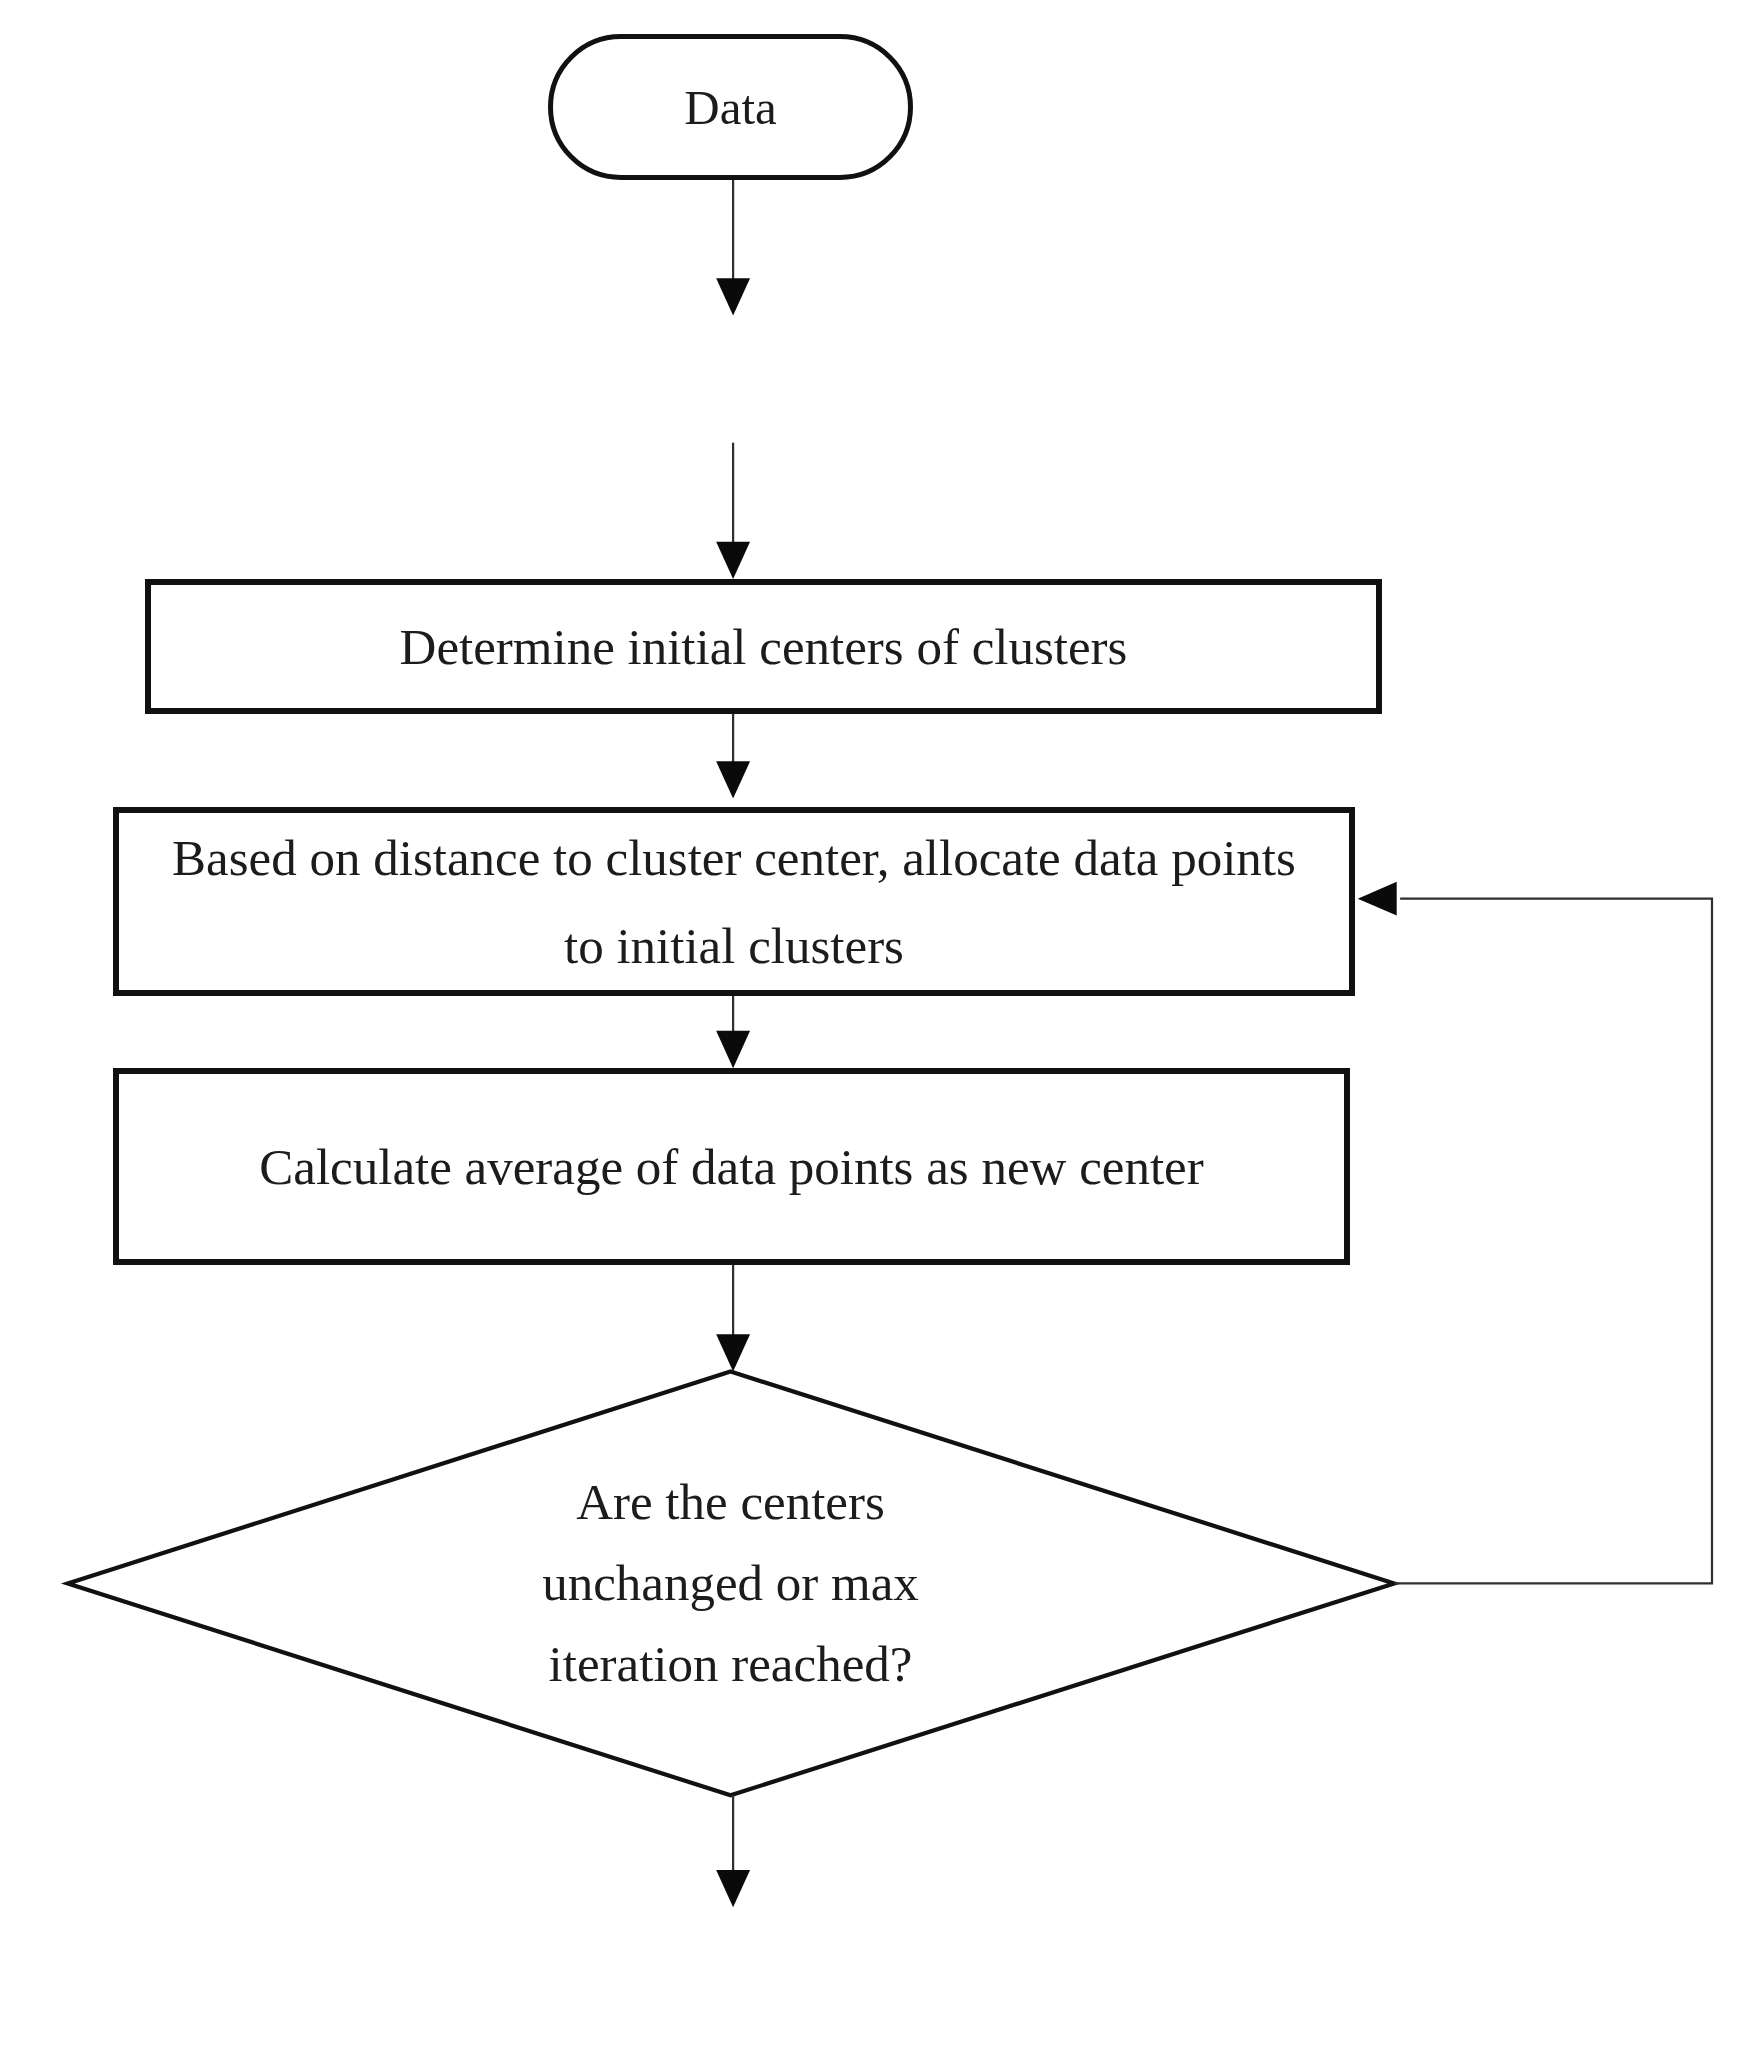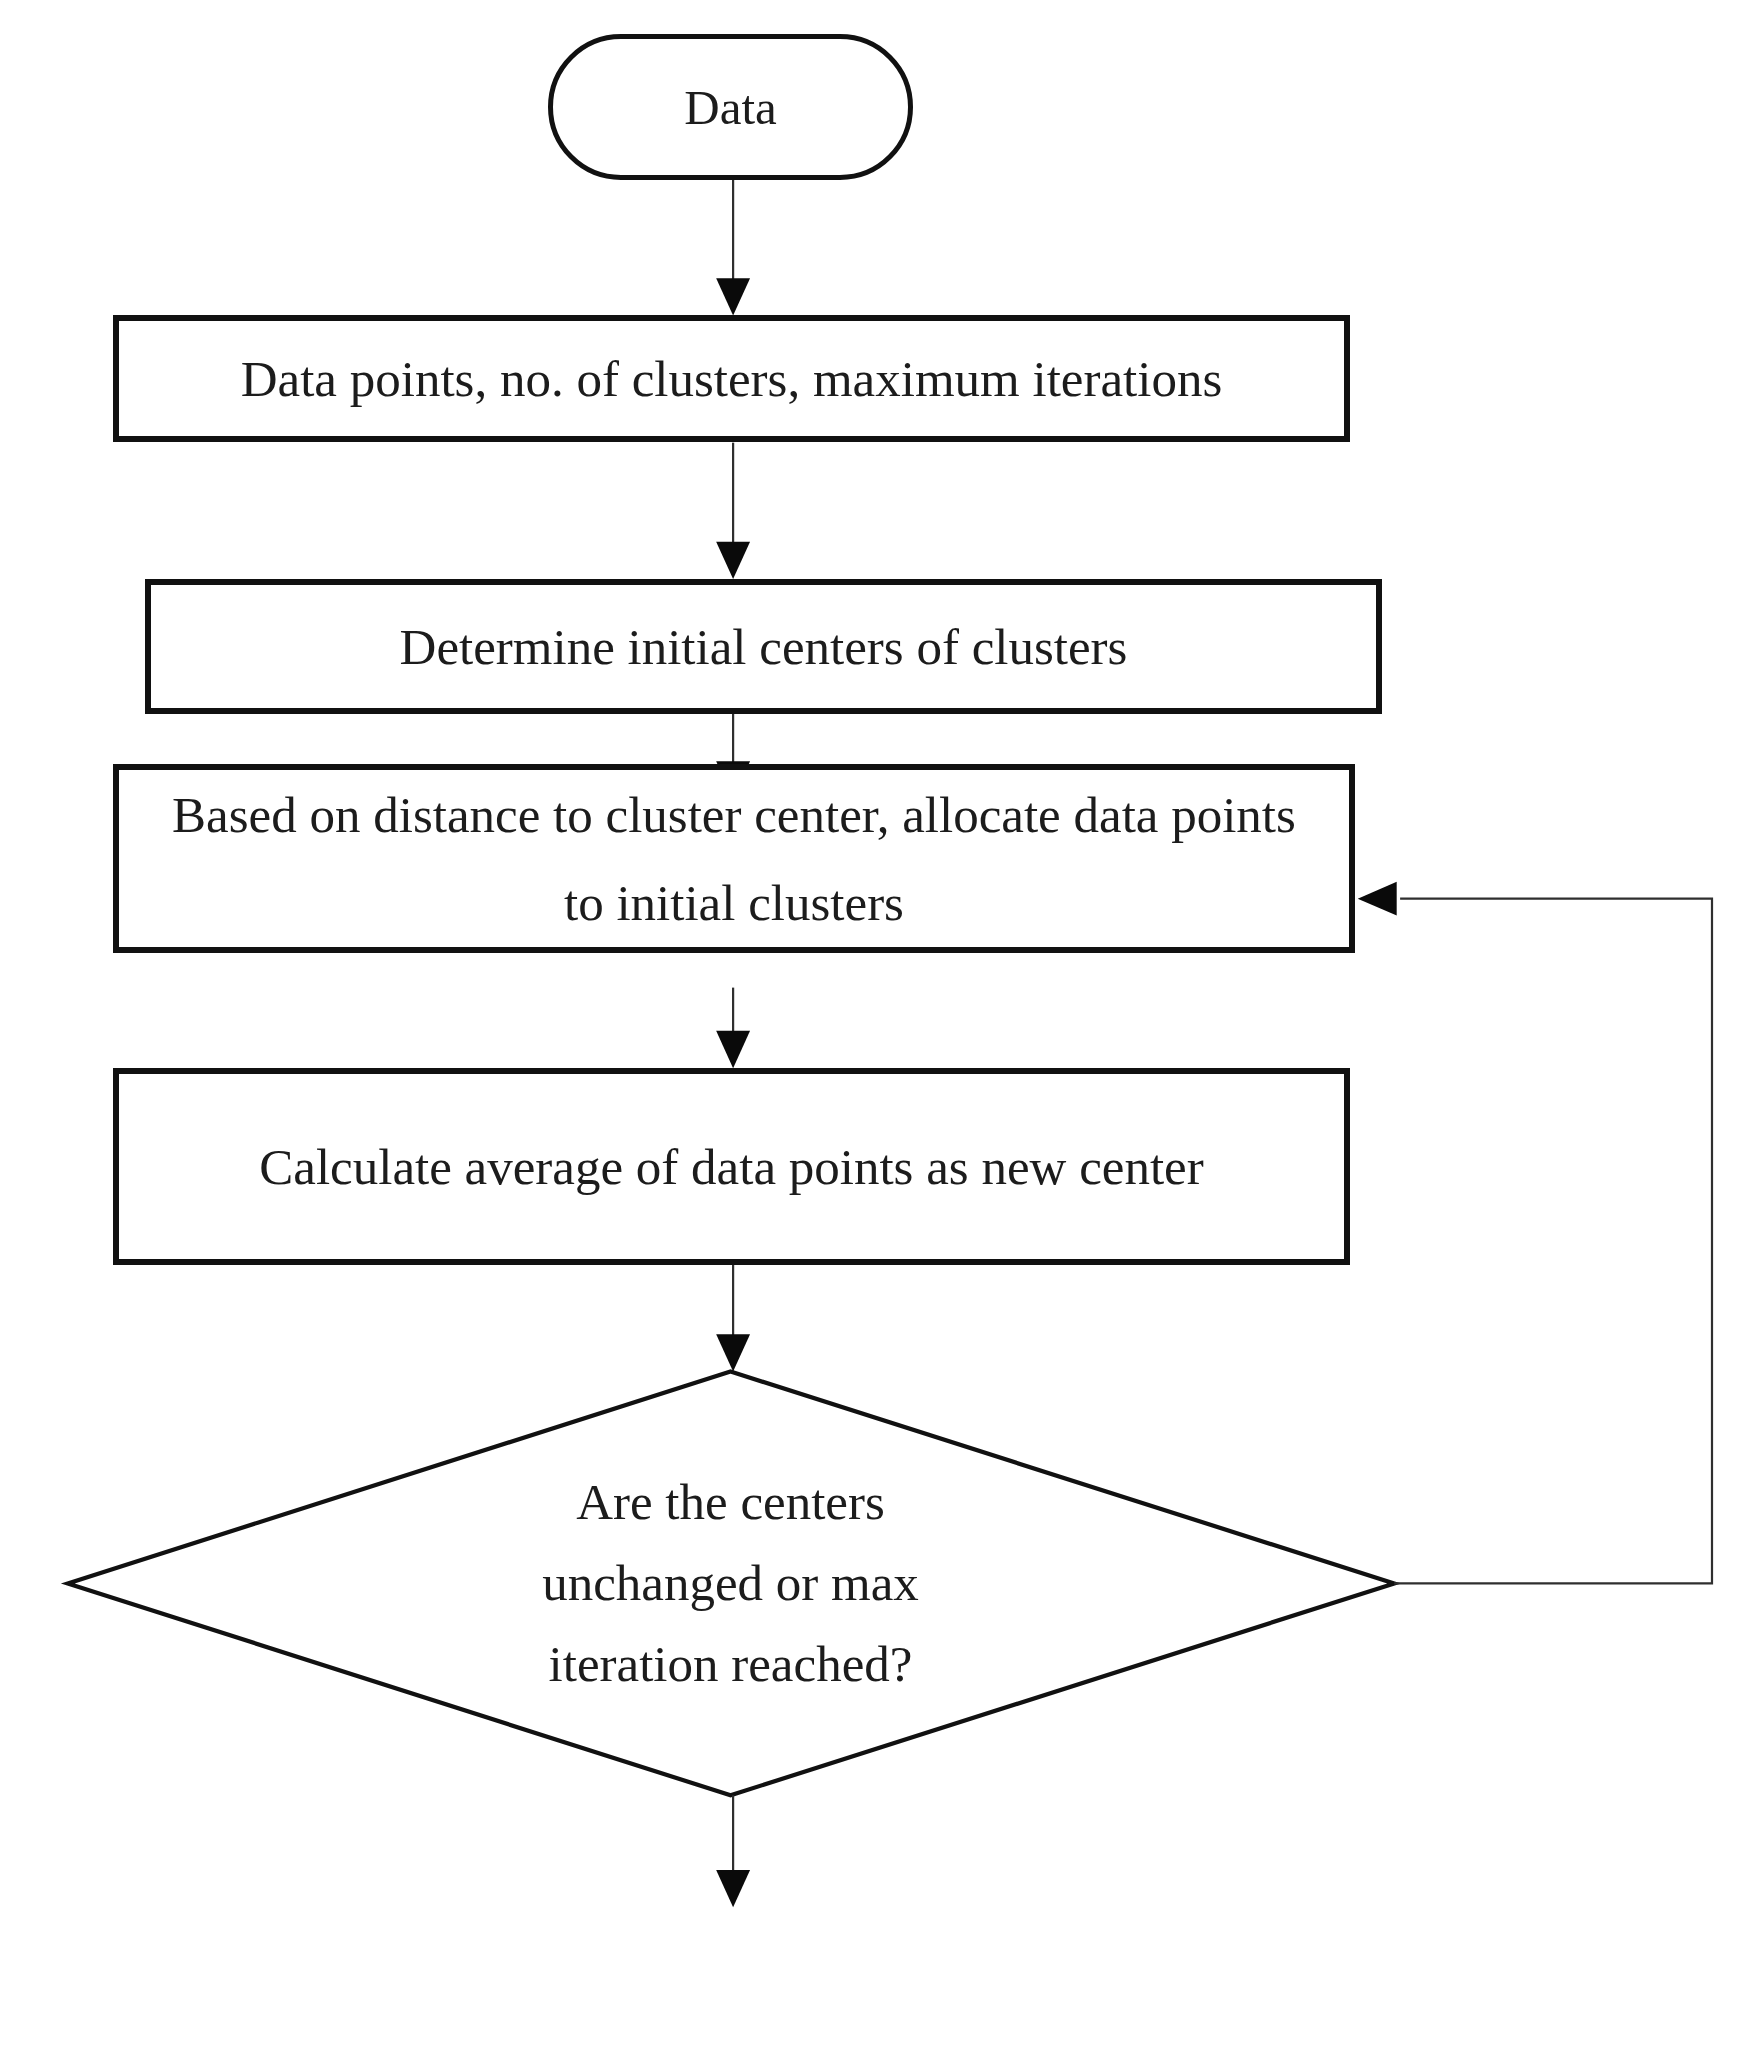--- a/index.html
+++ b/index.html
@@ -41,21 +41,21 @@
     font-size: 51px;
     line-height: 88px;
   }
   .process .inner {
     width: 94%;
   }
   #node-start { left: 548px; top: 34px;  width: 365px; height: 146px; }
   #node-end   { left: 548px; top: 1907px; width: 365px; height: 146px; }
   #node-inputs       { left: 113px; top: 315px;  width: 1237px; height: 127px; }
   #node-init-centers { left: 113px; top: 579px;  width: 1237px; height: 135px; margin-left: 32px; }
-  #node-allocate     { left: 113px; top: 764px;  width: 1242px; height: 189px; }
+  #node-allocate     { left: 113px; top: 807px;  width: 1242px; height: 189px; }
   #node-new-center   { left: 113px; top: 1068px; width: 1237px; height: 197px; }
   #node-allocate .inner { width: 1153px; }
   #decision-label {
     position: absolute;
     left: 493px;
     top: 1461px;
     width: 475px;
     height: 244px;
     font-size: 51px;
     line-height: 81px;
@@ -108,23 +108,20 @@
     <polygon class="arrowhead" points="865,2250 845,2206 885,2206"></polygon>
 
     <polyline class="stroke-line" points="1645,1868 2020,1868 2020,1060 1652,1060"></polyline>
     <polygon class="arrowhead" points="1602,1060 1648,1040 1648,1080"></polygon>
   </svg>
 
   <div id="node-start" class="node terminator">
     <span class="inner">Data</span>
   </div>
 
-  <div id="node-inputs" class="node process">
-    <span class="inner">Data points, no. of clusters, maximum iterations</span>
-  </div>
 
   <div id="node-init-centers" class="node process">
     <span class="inner">Determine initial centers of clusters</span>
   </div>
 
   <div id="node-allocate" class="node process">
     <span class="inner">Based on distance to cluster center, allocate data points to initial clusters</span>
   </div>
 
   <div id="node-new-center" class="node process">

